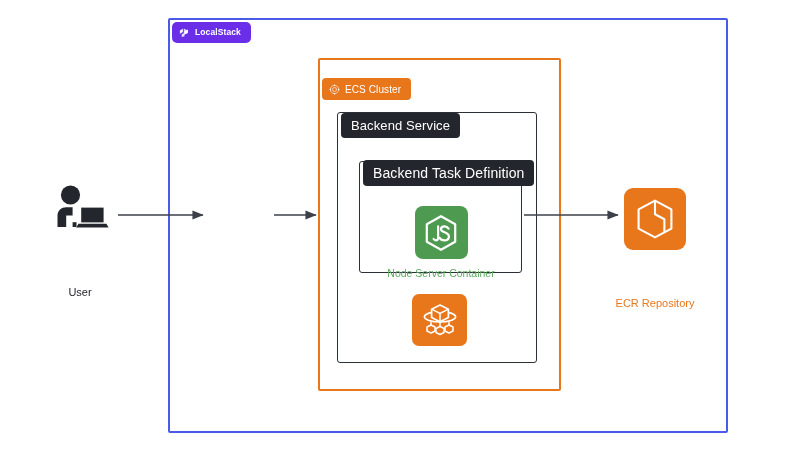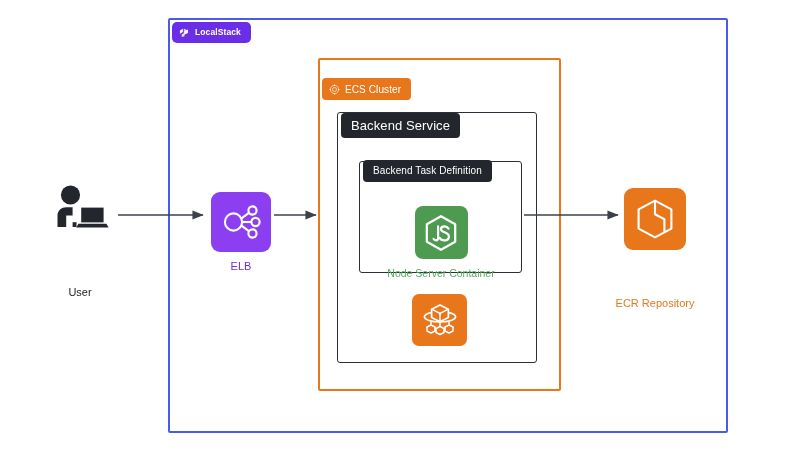--- a/index.html
+++ b/index.html
@@ -97,21 +97,21 @@
     top: 113px;
     background: #24262d;
     font-size: 13px;
     padding: 6px 10px;
     border-radius: 4px;
   }
   #taskdef-badge {
     left: 363px;
     top: 160px;
     background: #24262d;
-    font-size: 10px;
+    font-size: 14px;
     padding: 6px 10px;
     border-radius: 4px;
   }
   .badge-icon {
     display: inline-flex;
     align-items: center;
     justify-content: center;
     flex: 0 0 auto;
   }
 
@@ -225,34 +225,20 @@
         <circle cx="20.5" cy="11" r="9.6" fill="#24262d"></circle>
         <path d="M7.5 43 L7.5 31.5 C7.5 26.6 11.5 23.2 16.3 23.2 L22.6 23.2 L22.6 31.6 L16.2 31.6 L16.2 43 Z" fill="#24262d"></path>
         <path d="M26.5 43 L26.5 38.2 L22.6 38.2 L22.6 43 Z" fill="#24262d"></path>
         <path d="M31.2 23.6 L53.6 23.6 L53.6 38.4 L31.2 38.4 Z" fill="#24262d"></path>
         <path d="M28.4 39.8 L56.4 39.8 L58.6 43.4 L26.2 43.4 Z" fill="#24262d"></path>
       </svg>
     </span>
     <span class="node-label">User</span>
   </div>
 
-  <div class="node" id="node-elb">
-    <span class="node-icon tile">
-      <svg width="42" height="42" viewBox="0 0 42 42">
-        <circle cx="13.5" cy="21" r="8.6" fill="none" stroke="#ffffff" stroke-width="2.1"></circle>
-        <circle cx="32.5" cy="9.5" r="4.1" fill="none" stroke="#ffffff" stroke-width="2.1"></circle>
-        <circle cx="35.5" cy="21" r="4.1" fill="none" stroke="#ffffff" stroke-width="2.1"></circle>
-        <circle cx="32.5" cy="32.5" r="4.1" fill="none" stroke="#ffffff" stroke-width="2.1"></circle>
-        <line x1="21.2" y1="17.6" x2="29.2" y2="11.6" stroke="#ffffff" stroke-width="2.1"></line>
-        <line x1="22.3" y1="21" x2="31.2" y2="21" stroke="#ffffff" stroke-width="2.1"></line>
-        <line x1="21.2" y1="24.4" x2="29.2" y2="30.4" stroke="#ffffff" stroke-width="2.1"></line>
-      </svg>
-    </span>
-    <span class="node-label">ELB</span>
-  </div>
 
   <div class="node" id="node-nodejs">
     <span class="node-icon tile">
       <svg width="38" height="40" viewBox="0 0 38 40">
         <path d="M19 3.2 L33.2 11.2 L33.2 28.8 L19 36.8 L4.8 28.8 L4.8 11.2 Z" fill="none" stroke="#ffffff" stroke-width="2.2" stroke-linejoin="round"></path>
         <path d="M16.1 13.4 L16.1 25.0 C16.1 26.5 15.2 27.3 13.9 27.3 C12.9 27.3 12.2 26.9 11.6 26.0" fill="none" stroke="#ffffff" stroke-width="2.2" stroke-linecap="round"></path>
         <path d="M26.6 15.6 C25.7 14.2 24.3 13.4 22.5 13.4 C20.4 13.4 19.0 14.6 19.0 16.3 C19.0 20.1 26.9 18.4 26.9 23.4 C26.9 25.7 25.0 27.3 22.3 27.3 C20.2 27.3 18.5 26.4 17.6 24.9" fill="none" stroke="#ffffff" stroke-width="2.2" stroke-linecap="round"></path>
       </svg>
     </span>
     <span class="node-label">Node Server Container</span>

